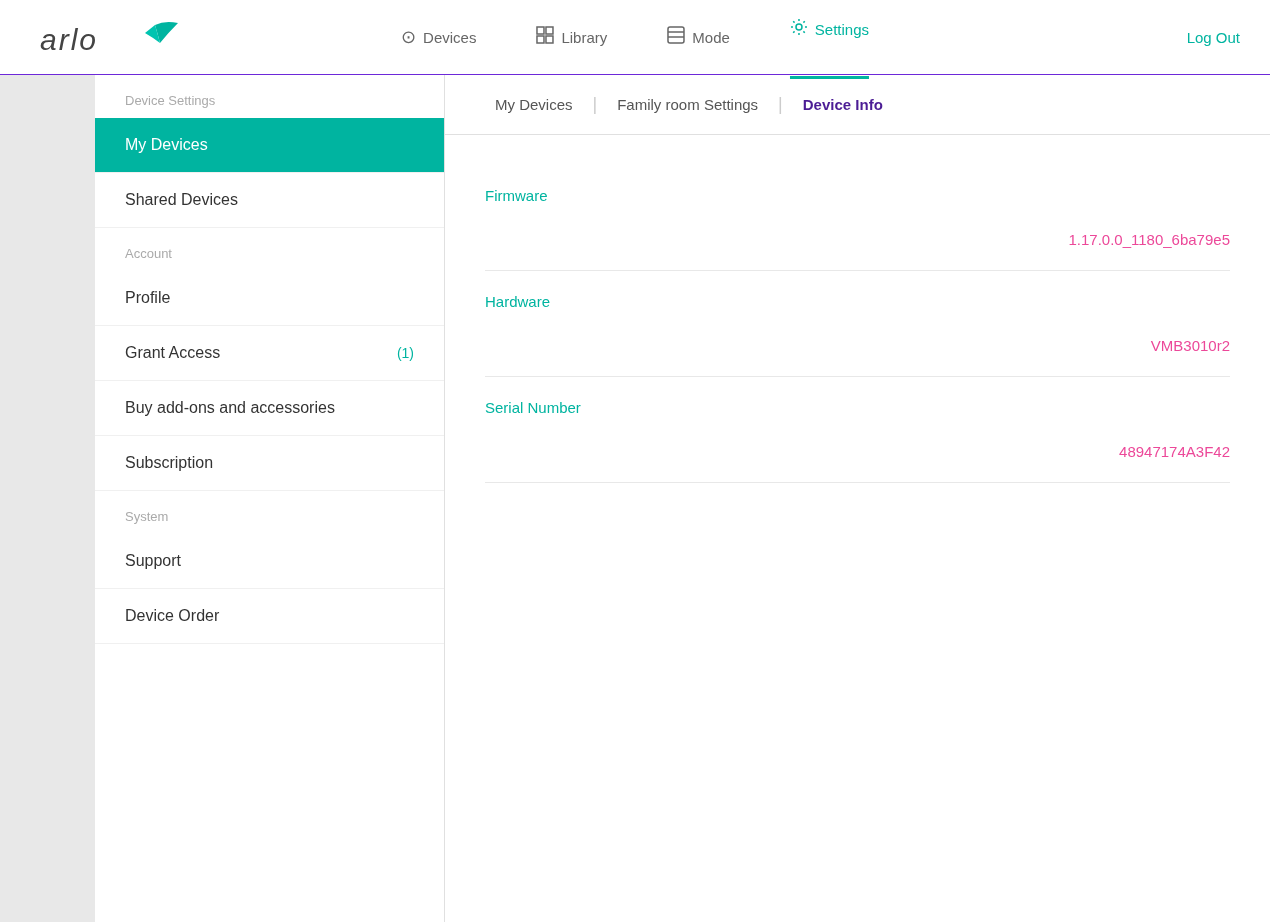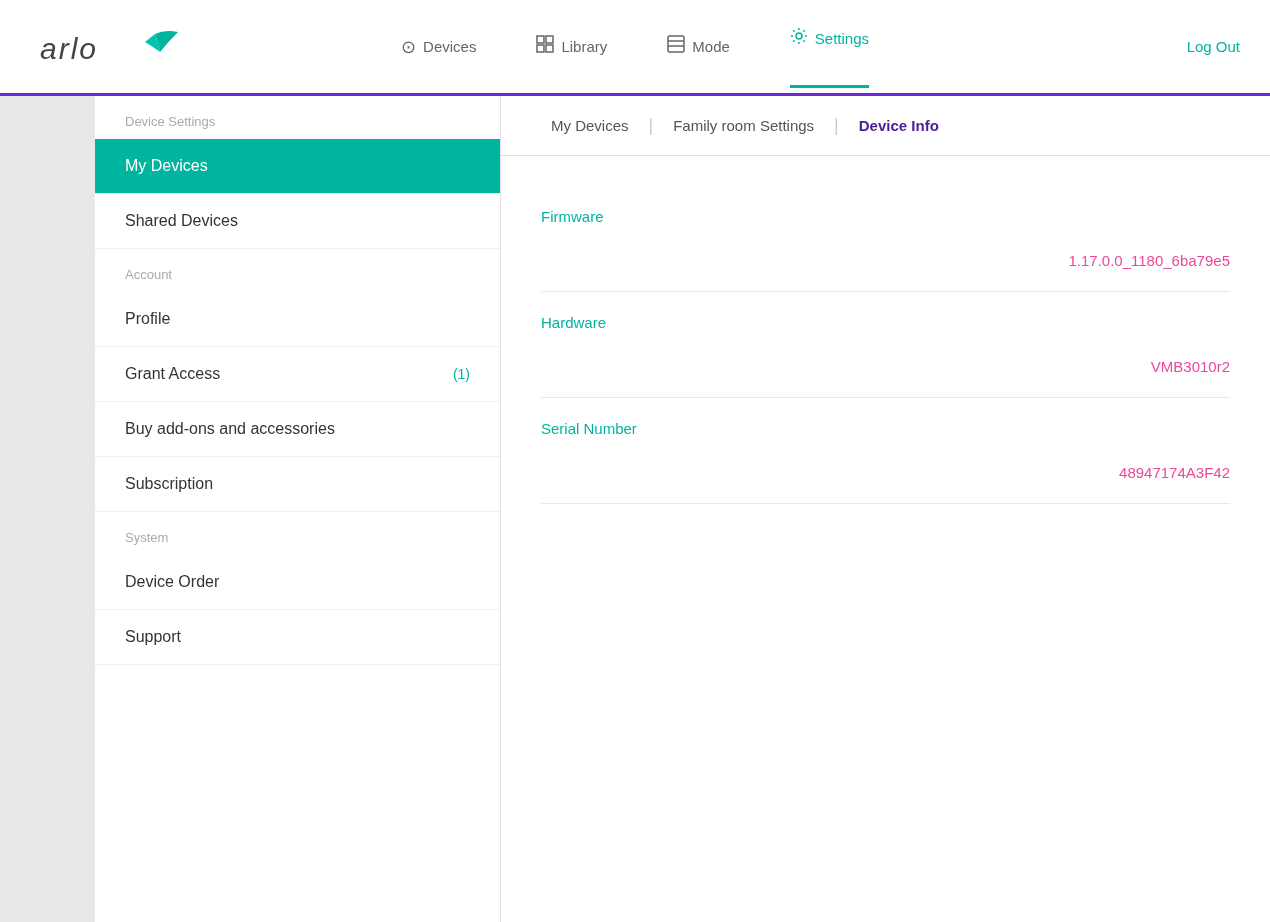--- a/index.html
+++ b/index.html
@@ -3,23 +3,23 @@
   <meta charset="utf-8">
   <style>
     * { margin: 0; padding: 0; box-sizing: border-box; }
     body { font-family: Arial, sans-serif; background: #f0f0f0; width: 1270px; height: 922px; overflow: hidden; }
 
     
     .top-nav {
       display: flex;
       align-items: center;
       background: #fff;
-      height: 96px;
+      height: 75px;
       padding: 0 30px;
-      border-bottom: 3px solid #6d28d9;
+      border-bottom: 1px solid #6d28d9;
       position: relative;
     }
     .nav-items {
       display: flex;
       align-items: center;
       gap: 60px;
       position: absolute;
       left: 50%;
       transform: translateX(-50%);
     }
@@ -56,21 +56,21 @@
 
     
     .left-strip {
       width: 95px;
       background: #e8e8e8;
       flex-shrink: 0;
     }
 
     
     .sidebar {
-      width: 406px;
+      width: 350px;
       background: #fff;
       flex-shrink: 0;
       overflow-y: auto;
       border-right: 1px solid #e0e0e0;
     }
     .sidebar-category {
       padding: 18px 30px 10px 30px;
       color: #aaa;
       font-size: 13px;
     }
@@ -233,24 +233,24 @@
     </div>
     <div class="sidebar-item">
       <span>Buy add-ons and accessories</span>
     </div>
     <div class="sidebar-item">
       <span>Subscription</span>
     </div>
 
     <div class="sidebar-category">System</div>
     <div class="sidebar-item">
+      <span>Support</span>
+    </div>
+    <div class="sidebar-item">
       <span>Device Order</span>
-    </div>
-    <div class="sidebar-item">
-      <span>Support</span>
     </div>
 
   </div>
 
   <div class="content-area">
 
     <div class="sub-tabs">
       <div class="sub-tab">
         <span>My Devices</span>
       </div>

